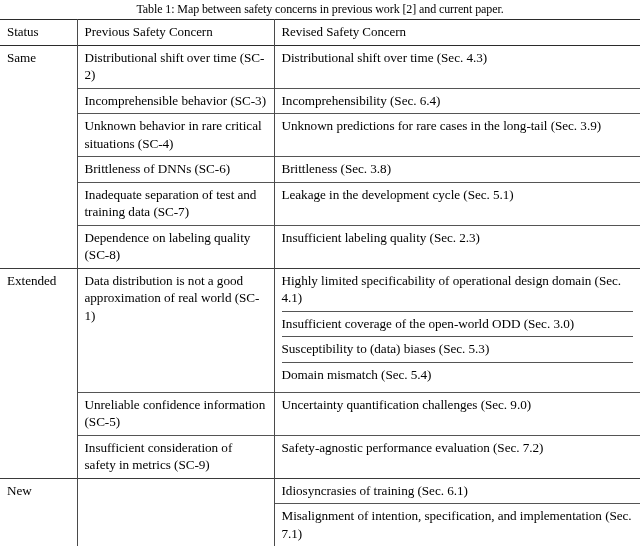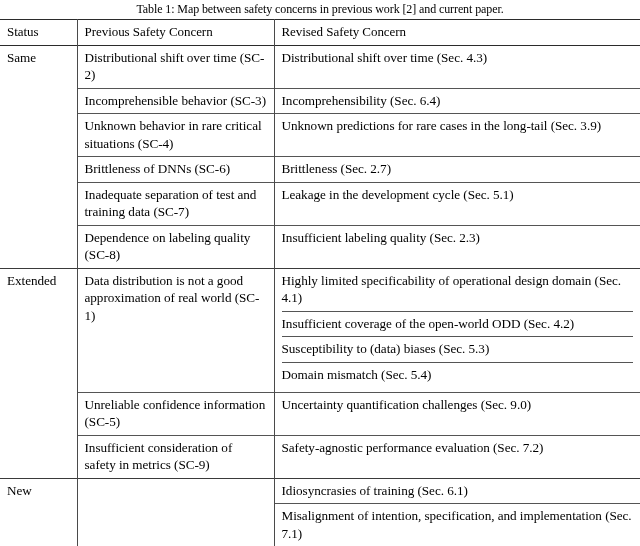--- a/index.html
+++ b/index.html
@@ -140,21 +140,21 @@
         <td class="rule-thin">Incomprehensibility (Sec. 6.4)</td>
       </tr>
 
       <tr>
         <td class="just vline-r rule-thin">Unknown behavior in rare critical situations (SC-4)</td>
         <td class="just rule-thin">Unknown predictions for rare cases in the long-tail (Sec. 3.9)</td>
       </tr>
 
       <tr>
         <td class="just vline-r rule-thin">Brittleness of DNNs (SC-6)</td>
-        <td class="rule-thin">Brittleness (Sec. 2.7)</td>
+        <td class="rule-thin">Brittleness (Sec. 3.8)</td>
       </tr>
 
       <tr>
         <td class="vline-r rule-thin">Inadequate separation of test and training data (SC-7)</td>
         <td class="rule-thin">Leakage in the development cycle (Sec. 5.1)</td>
       </tr>
 
       <tr>
         <td class="just vline-r rule-thin">Dependence on labeling quality (SC-8)</td>
         <td class="rule-thin">Insufficient labeling quality (Sec. 2.3)</td>
@@ -163,21 +163,21 @@
       <tr>
         <td class="status-cell vline-r rule-group" rowspan="3">Extended</td>
         <td class="just mid-cell vline-r rule-group h-tall">Data distribution is not a good approximation of real world (SC-1)</td>
         <td class="rule-group" style="padding:0 7px 0 7px;">
           <table class="sub">
             <tbody>
                 <tr>
               <td class="just">Highly limited specificability of operational design domain (Sec. 4.1)</td>
             </tr>
             <tr>
-              <td>Insufficient coverage of the open-world ODD (Sec. 4.2)</td>
+              <td>Insufficient coverage of the open-world ODD (Sec. 3.0)</td>
             </tr>
             <tr>
               <td>Susceptibility to (data) biases (Sec. 5.3)</td>
             </tr>
             <tr>
               <td>Domain mismatch (Sec. 5.4)</td>
             </tr>
           </tbody>
             </table>
         </td>

